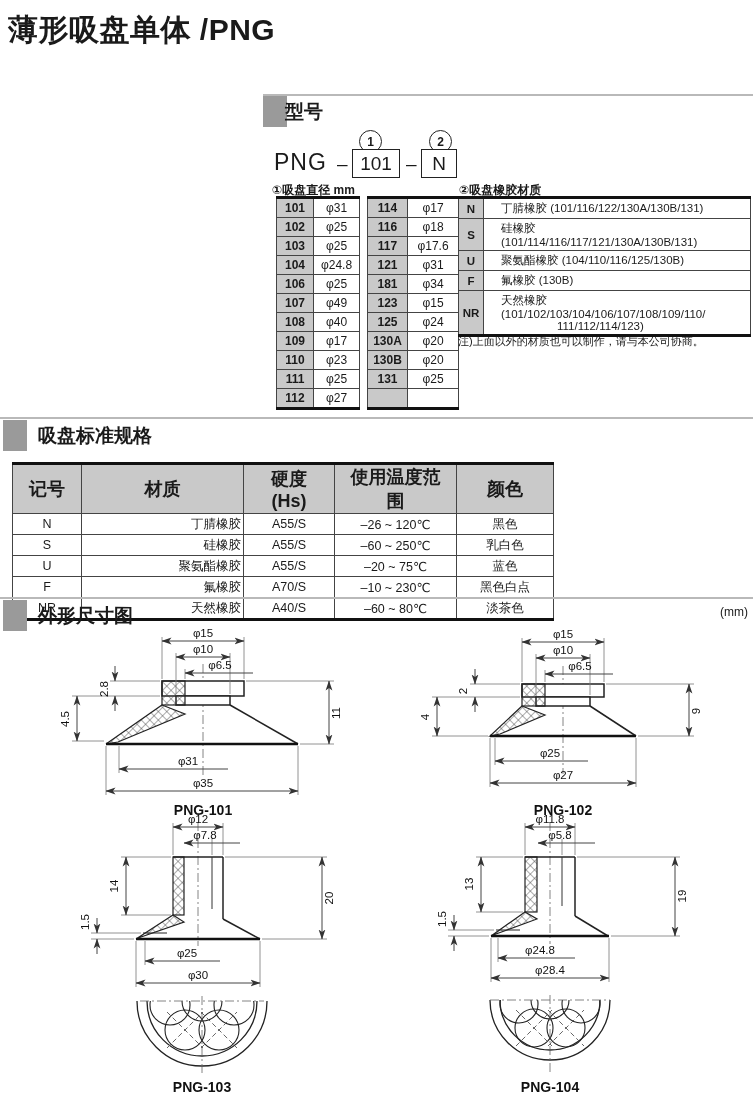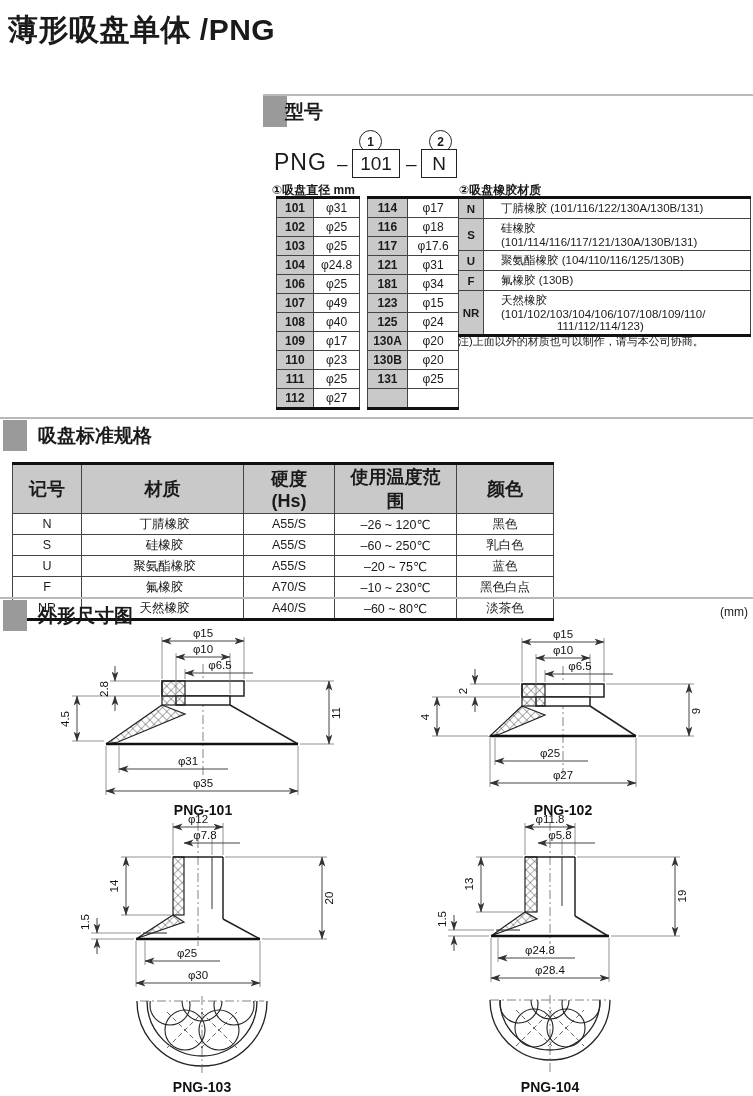--- a/index.html
+++ b/index.html
@@ -25,21 +25,21 @@
   .ta td.m { width:36px; } .ta td.d { width:45px; }
   .tb td.m { width:39px; } .tb td.d { width:50px; }
   .mtab { border-top:3px solid #111; border-bottom:3px solid #111; width:293px; }
   .mtab td { border:1px solid #444; font-size:11.5px; padding:2px 17px; }
   .mtab td.code { width:22px; background:#c9c9c9; text-align:center; font-weight:bold; padding:2px 1px; }
   .mtab .line2 { padding-left:56px; }
   .note { font-size:11px; }
   .stab { border-top:3px solid #111; border-bottom:3px solid #111; }
   .stab th { border:1px solid #444; background:#c9c9c9; font-size:18px; font-weight:bold; height:21px; padding:0 14px; }
   .stab td { border:1px solid #444; font-size:12.5px; height:20px; text-align:center; padding:0 2px; }
-  .stab td.mat { text-align:center; padding-left:6px;margin-left:12px; }
+  .stab td.mat { text-align:right; padding-left:6px;margin-left:12px; }
   .c0 { width:40px; } .c1 { width:133px;margin-top:22px; } .c2 { width:62px; } .c3 { width:93px; } .c4 { width:68px; }
   .unit { font-size:12px; }
   svg { display:block; }
   svg text { font-family:"Liberation Sans","DejaVu Sans",sans-serif; fill:#111; }
   .dimtxt { font-size:11.5px; }
   .dwglabel { font-size:14px; font-weight:bold; }
   .outline { stroke:#222; stroke-width:1.5; fill:none; }
   .wfill { stroke:#222; stroke-width:1.5; fill:#fff; }
   .thick { stroke:#111; stroke-width:2.4; }
   .dim { stroke:#444; stroke-width:1; fill:none; }

